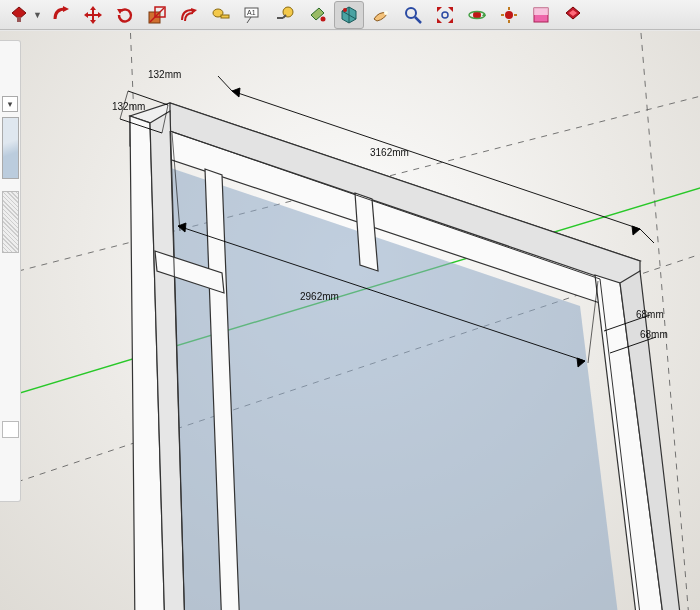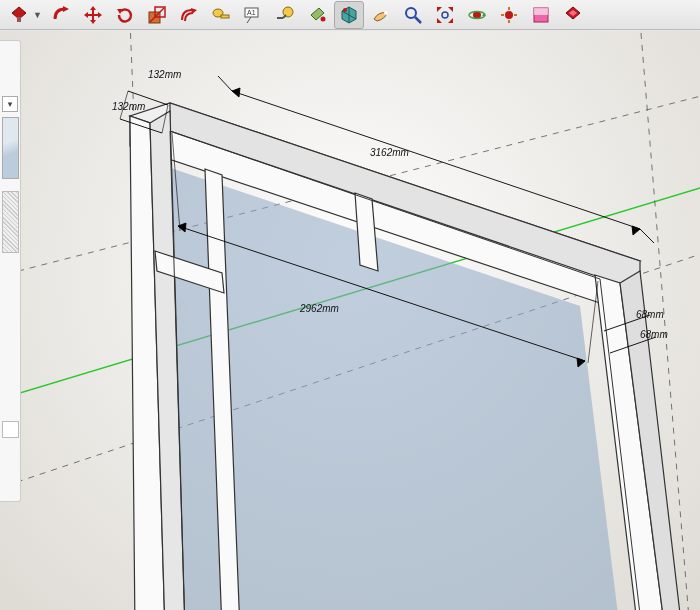--- a/index.html
+++ b/index.html
@@ -11,21 +11,21 @@
   .tb-btn svg{width:20px;height:20px;}
   .tb-drop{font-size:9px;color:#555;margin-left:-3px;margin-right:4px;user-select:none;}
   
   #sidepanel{position:absolute;left:0;top:40px;width:20px;height:460px;background:#f7f7f7;border:1px solid #ccc;border-left:none;border-radius:0 3px 3px 0;}
   #sidepanel .dd{position:absolute;left:2px;top:55px;width:14px;height:14px;background:#fff;border:1px solid #aaa;font-size:9px;line-height:14px;text-align:center;color:#444;}
   #sidepanel .thumb{position:absolute;left:2px;top:76px;width:15px;height:60px;background:linear-gradient(160deg,#dfe7ef 40%,#bcd 60%);border:1px solid #aaa;}
   #sidepanel .noise{position:absolute;left:2px;top:150px;width:15px;height:60px;background:repeating-linear-gradient(45deg,#ccc 0 1px,#eee 1px 3px);border:1px solid #bbb;}
   #sidepanel .box{position:absolute;left:2px;top:380px;width:15px;height:15px;background:#fff;border:1px solid #bbb;}
   
   #viewport{position:absolute;left:0;top:31px;width:700px;height:579px;
-    background:radial-gradient(circle at 50% 40%,#fdfdfd 0%,#eceae6 55%,#dedbd5 100%);font-style:italic;}
+    background:radial-gradient(circle at 50% 40%,#fdfdfd 0%,#eceae6 55%,#dedbd5 100%);}
   #scene{position:absolute;left:0;top:0;width:700px;height:579px;}
   .dim-label{position:absolute;font-size:10px;color:#111;white-space:nowrap;pointer-events:none;}
 </style>
 </head>
 <body>
 
 <div id="viewport">
   <svg id="scene" viewBox="0 0 700 579">
 
     <line x1="-40" y1="380" x2="740" y2="145" stroke="#28c828" stroke-width="1.4"></line>
@@ -89,21 +89,21 @@
       <line x1="168" y1="74" x2="162" y2="102" stroke-width="0.6"></line>
 
       <line x1="604" y1="300" x2="650" y2="284"></line>
       <line x1="610" y1="322" x2="656" y2="306"></line>
     </g>
   </svg>
 
   <div class="dim-label" style="left:148px;top:38px;">132mm</div>
   <div class="dim-label" style="left:112px;top:70px;">132mm</div>
   <div class="dim-label" style="left:370px;top:116px;">3162mm</div>
-  <div class="dim-label" style="left:300px;top:272px;">2962mm</div>
+  <div class="dim-label" style="left:300px;top:260px;">2962mm</div>
   <div class="dim-label" style="left:636px;top:278px;">68mm</div>
   <div class="dim-label" style="left:640px;top:298px;">68mm</div>
 </div>
 
 <div id="sidepanel">
   <div class="dd">▾</div>
   <div class="thumb"></div>
   <div class="noise"></div>
   <div class="box"></div>
 </div>

